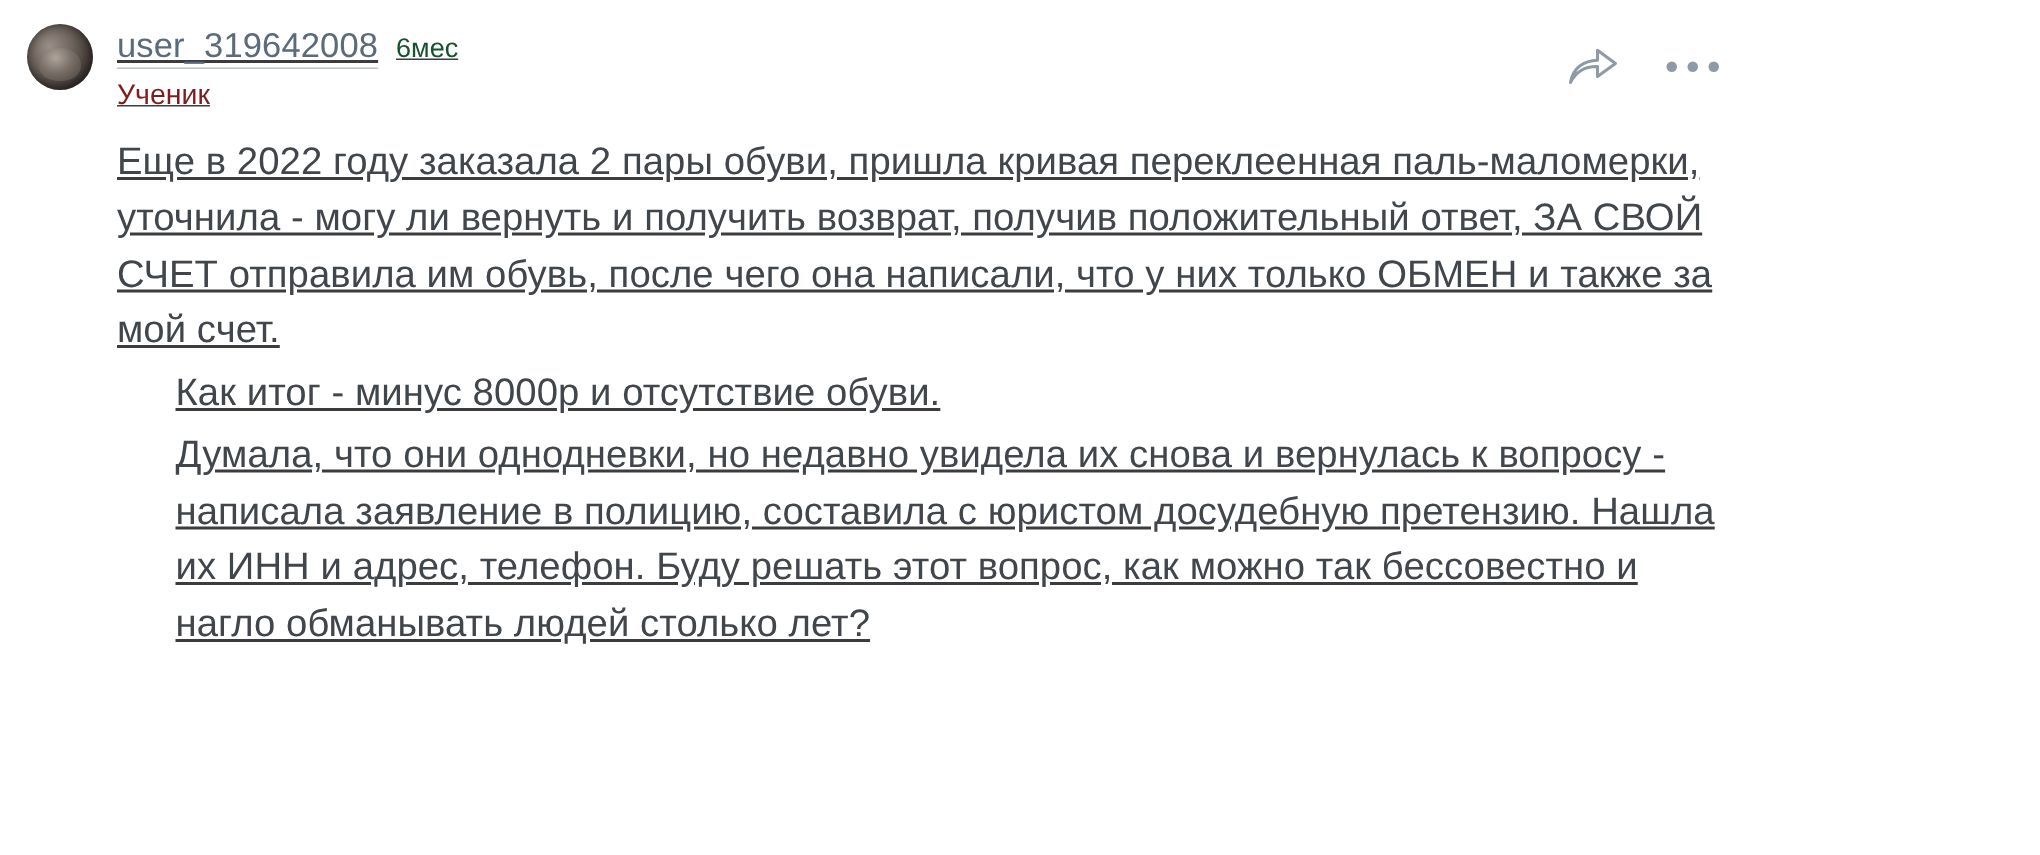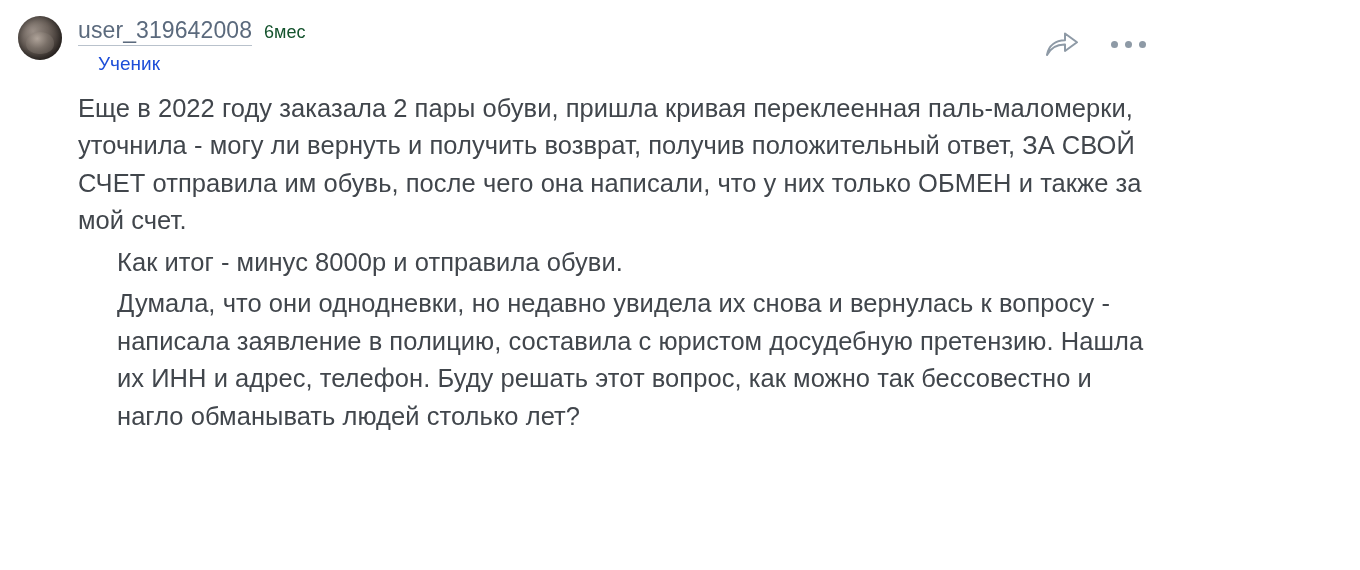--- a/index.html
+++ b/index.html
@@ -14,20 +14,21 @@
     font-family: "Liberation Sans", sans-serif;
     color: #3c3c3c;
   }
 
   .post {
     position: relative;
     width: 1182px;
     height: 570px;
     box-sizing: border-box;
     padding: 14px 26px 0 18px;
+    text-decoration: underline;
   }
 
   .post-header {
     display: flex;
     align-items: flex-start;
     position: relative;
     height: 62px;
   }
 
   .avatar {
@@ -76,23 +77,22 @@
   }
 
   .timestamp {
     font-size: 18px;
     color: #14532d;
   }
 
   .user-rank {
     margin-top: 7px;
     font-size: 19px;
-    color: #1d4ed8;
+    color: #7f1d1d;
     cursor: pointer;
-    margin-left: 20px;
   }
 
   .header-actions {
     position: absolute;
     right: 8px;
     top: 16px;
     display: flex;
     align-items: center;
     gap: 30px;
   }
@@ -167,17 +167,17 @@
             <span></span>
             <span></span>
         </span>
       </button>
     </div>
 
   </div>
 
   <div class="post-body">
     <p class="para">Еще в 2022 году заказала 2 пары обуви, пришла кривая переклеенная паль-маломерки, уточнила - могу ли вернуть и получить возврат, получив положительный ответ, ЗА СВОЙ СЧЕТ отправила им обувь, после чего она написали, что у них только ОБМЕН и также за мой счет.</p>
-    <p class="para">Как итог - минус 8000р и отправила обуви.</p>
+    <p class="para">Как итог - минус 8000р и отсутствие обуви.</p>
     <p class="para">Думала, что они однодневки, но недавно увидела их снова и вернулась к вопросу - написала заявление в полицию, составила с юристом досудебную претензию. Нашла их ИНН и адрес, телефон. Буду решать этот вопрос, как можно так бессовестно и нагло обманывать людей столько лет?</p>
   </div>
 
 </div>
 
 </body></html>

